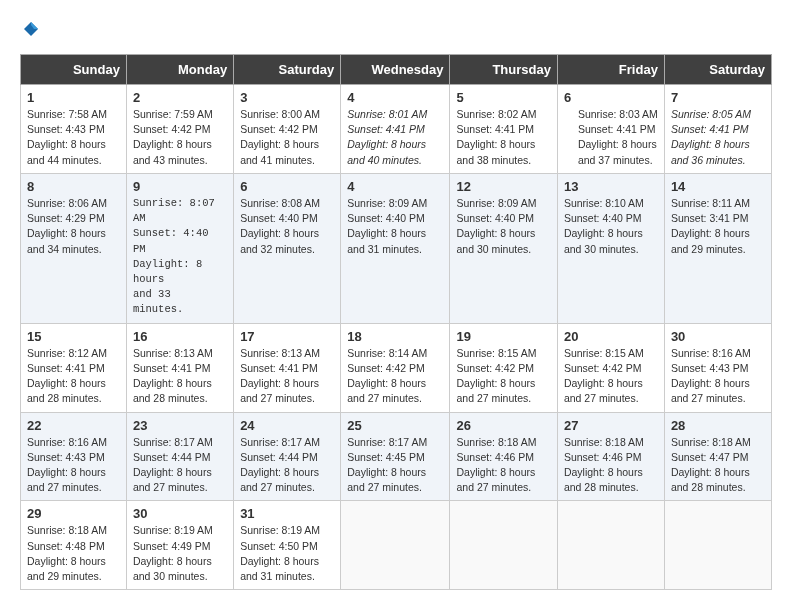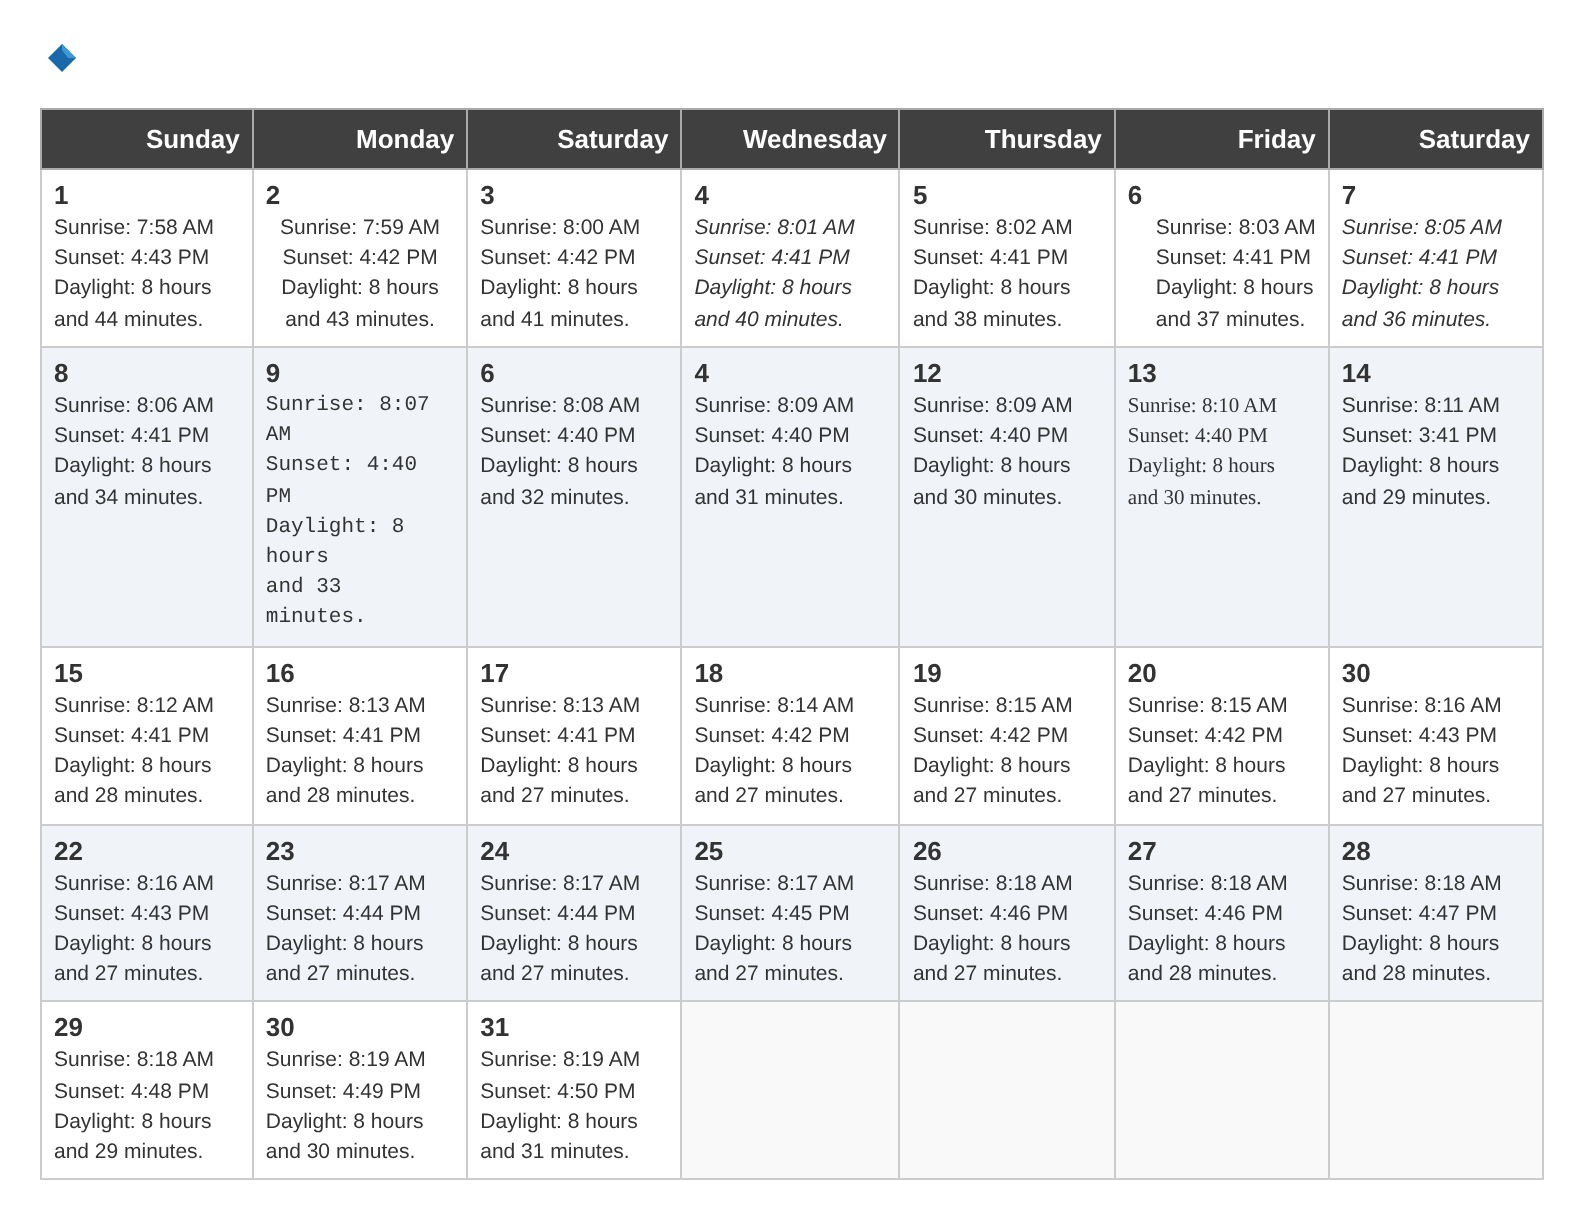--- a/index.html
+++ b/index.html
@@ -125,21 +125,21 @@
   <tr>
         <td>
           <span class="day-number">1</span>
           <div class="day-info" style="white-space: pre-line;">Sunrise: 7:58 AM
 Sunset: 4:43 PM
 Daylight: 8 hours
 and 44 minutes.</div>
         </td>
         <td>
           <span class="day-number">2</span>
-          <div class="day-info" style="white-space: pre-line; text-align: center;">Sunrise: 7:59 AM
+          <div class="day-info" style="white-space: pre-line;">Sunrise: 7:59 AM
 Sunset: 4:42 PM
 Daylight: 8 hours
 and 43 minutes.</div>
         </td>
         <td>
           <span class="day-number">3</span>
           <div class="day-info" style="white-space: pre-line;">Sunrise: 8:00 AM
 Sunset: 4:42 PM
 Daylight: 8 hours
 and 41 minutes.</div>
@@ -170,21 +170,21 @@
           <div class="day-info" style="white-space: pre-line; font-style: italic;">Sunrise: 8:05 AM
 Sunset: 4:41 PM
 Daylight: 8 hours
 and 36 minutes.</div>
         </td>
       </tr>
       <tr>
         <td>
           <span class="day-number">8</span>
           <div class="day-info" style="white-space: pre-line;">Sunrise: 8:06 AM
-Sunset: 4:41 PM
+Sunset: 4:29 PM
 Daylight: 8 hours
 and 34 minutes.</div>
         </td>
         <td>
           <span class="day-number">9</span>
           <div class="day-info" style="white-space: pre-line; font-family: Liberation Mono, monospace;">Sunrise: 8:07 AM
 Sunset: 4:40 PM
 Daylight: 8 hours
 and 33 minutes.</div>
         </td>
@@ -204,21 +204,21 @@
         </td>
         <td>
           <span class="day-number">12</span>
           <div class="day-info" style="white-space: pre-line;">Sunrise: 8:09 AM
 Sunset: 4:40 PM
 Daylight: 8 hours
 and 30 minutes.</div>
         </td>
         <td>
           <span class="day-number">13</span>
-          <div class="day-info" style="white-space: pre-line; font-family: Liberation Serif, serif;">Sunrise: 8:10 AM
+          <div class="day-info" style="white-space: pre-line;">Sunrise: 8:10 AM
 Sunset: 4:40 PM
 Daylight: 8 hours
 and 30 minutes.</div>
         </td>
         <td>
           <span class="day-number">14</span>
           <div class="day-info" style="white-space: pre-line;">Sunrise: 8:11 AM
 Sunset: 3:41 PM
 Daylight: 8 hours
 and 29 minutes.</div>

